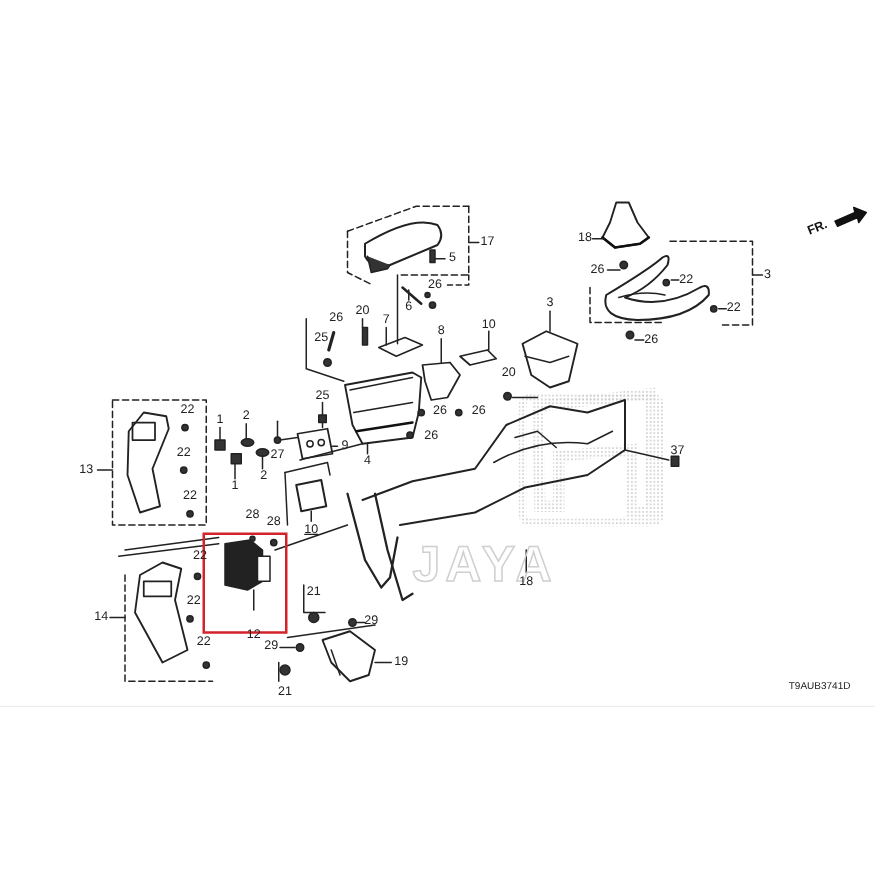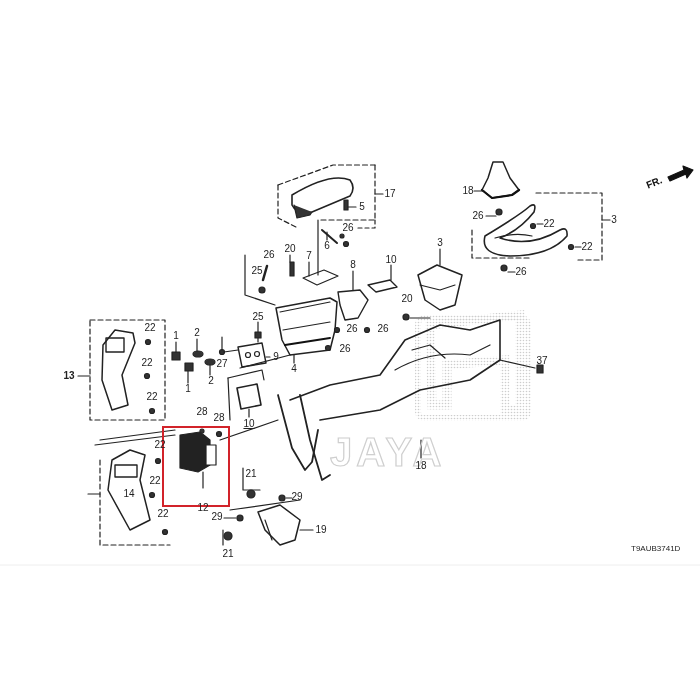--- a/index.html
+++ b/index.html
@@ -213,34 +213,34 @@
       <div class="lbl" style="left: 352px; top: 329px;">26</div>
       <div class="lbl" style="left: 383px; top: 329px;">26</div>
       <div class="lbl" style="left: 345px; top: 349px;">26</div>
       <div class="lbl" style="left: 258px; top: 317px;">25</div>
       <div class="lbl" style="left: 276px; top: 357px;">9</div>
       <div class="lbl" style="left: 294px; top: 369px;">4</div>
       <div class="lbl" style="left: 542px; top: 361px;">37</div>
       <div class="lbl" style="left: 150px; top: 328px;">22</div>
       <div class="lbl" style="left: 147px; top: 363px;">22</div>
       <div class="lbl" style="left: 152px; top: 397px;">22</div>
-      <div class="lbl" style="left: 69px; top: 376px; font-weight: bold;">13</div>
+      <div class="lbl" style="left: 69px; top: 376px;">13</div>
       <div class="lbl" style="left: 176px; top: 336px;">1</div>
       <div class="lbl" style="left: 197px; top: 333px;">2</div>
       <div class="lbl" style="left: 222px; top: 316px; margin-top: 48px;">27</div>
       <div class="lbl" style="left: 211px; top: 381px;">2</div>
       <div class="lbl" style="left: 188px; top: 389px;">1</div>
       <div class="lbl" style="left: 249px; top: 424px; text-decoration: underline;">10</div>
       <div class="lbl" style="left: 202px; top: 412px;">28</div>
       <div class="lbl" style="left: 219px; top: 418px;">28</div>
       <div class="lbl" style="left: 203px; top: 495px; margin-top: 13px;">12</div>
       <div class="lbl" style="left: 160px; top: 445px;">22</div>
       <div class="lbl" style="left: 155px; top: 481px;">22</div>
       <div class="lbl" style="left: 163px; top: 514px;">22</div>
-      <div class="lbl" style="left: 81px; top: 494px; margin-left: 48px;">14</div>
+      <div class="lbl" style="left: 81px; top: 494px;">14</div>
       <div class="lbl" style="left: 421px; top: 466px;">18</div>
       <div class="lbl" style="left: 251px; top: 474px;">21</div>
       <div class="lbl" style="left: 297px; top: 497px;">29</div>
       <div class="lbl" style="left: 217px; top: 517px;">29</div>
       <div class="lbl" style="left: 321px; top: 530px;">19</div>
       <div class="lbl" style="left: 228px; top: 554px;">21</div>
     </div>
 </div>
 
 </body></html>

